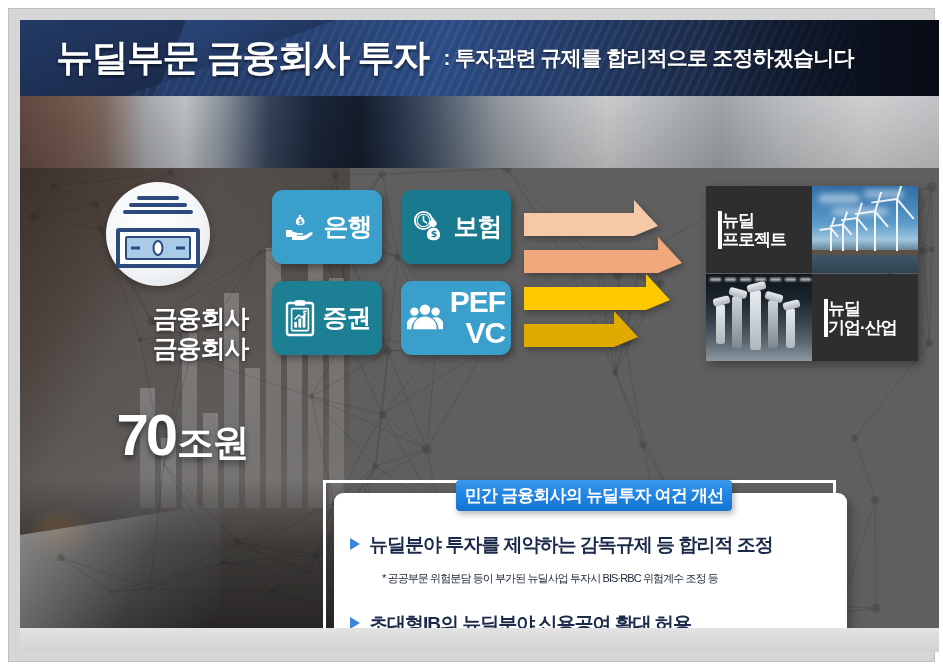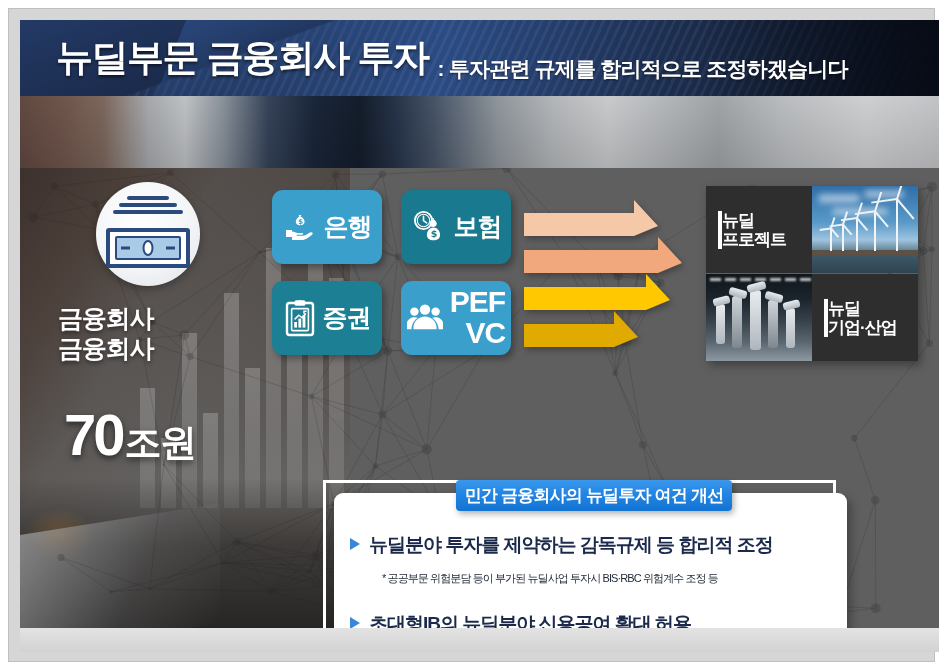--- a/index.html
+++ b/index.html
@@ -37,21 +37,21 @@
     position:absolute;left:150px;top:-20px;width:230px;height:120px;
     background:linear-gradient(150deg,rgba(46,80,138,.75),rgba(30,50,92,0) 70%);
     transform:skewX(-22deg);
   }
   .tb-dark{
     position:absolute;right:0;top:0;width:240px;height:76px;
     background:linear-gradient(90deg,rgba(10,16,28,0) 0%,rgba(8,13,24,.85) 70%,rgba(6,10,20,.95) 100%);
   }
   .title-text{
     position:absolute;left:36px;top:50%;transform:translateY(-50%);
-    white-space:nowrap;display:flex;align-items:flex-end;gap:0;
+    white-space:nowrap;display:flex;align-items:center;gap:6px;
   }
   .title-main{
     font-size:37px;font-weight:bold;color:#ffffff;letter-spacing:-1.5px;
     text-shadow:0 2px 3px rgba(0,0,0,.55);
   }
   .title-sub{
     font-size:21px;font-weight:bold;color:#ffffff;letter-spacing:-.8px;
     margin-left:9px;text-shadow:0 1px 2px rgba(0,0,0,.5);
   }
 
@@ -100,21 +100,21 @@
     transform:skewY(-9deg);
   }
   .ghost-amber{
     position:absolute;left:4px;bottom:66px;width:70px;height:54px;
     background:radial-gradient(ellipse at center,rgba(206,140,60,.55),rgba(206,140,60,0) 70%);
   }
   
   .net{position:absolute;inset:0;opacity:.5;}
 
   
-  .kpi{position:absolute;left:38px;top:14px;width:180px;text-align:left;}
+  .kpi{position:absolute;left:48px;top:14px;width:180px;text-align:right;}
   .coin{
     position:relative;width:104px;height:104px;margin:0 auto;border-radius:50%;
     background:radial-gradient(circle at 42% 34%,#ffffff 0%,#f2f4f6 58%,#dfe3e7 100%);
     box-shadow:0 3px 8px rgba(0,0,0,.3);
   }
   .coin .stack{position:absolute;left:50%;top:14px;transform:translateX(-50%);width:72px;}
   .coin .stack i{display:block;height:4px;background:#2b4a7e;border-radius:2px;margin:0 auto 3px;}
   .bill{
     position:absolute;left:50%;top:46px;transform:translateX(-50%);
     width:84px;height:40px;background:#ffffff;border:4px solid #2b4a7e;border-radius:3px;

